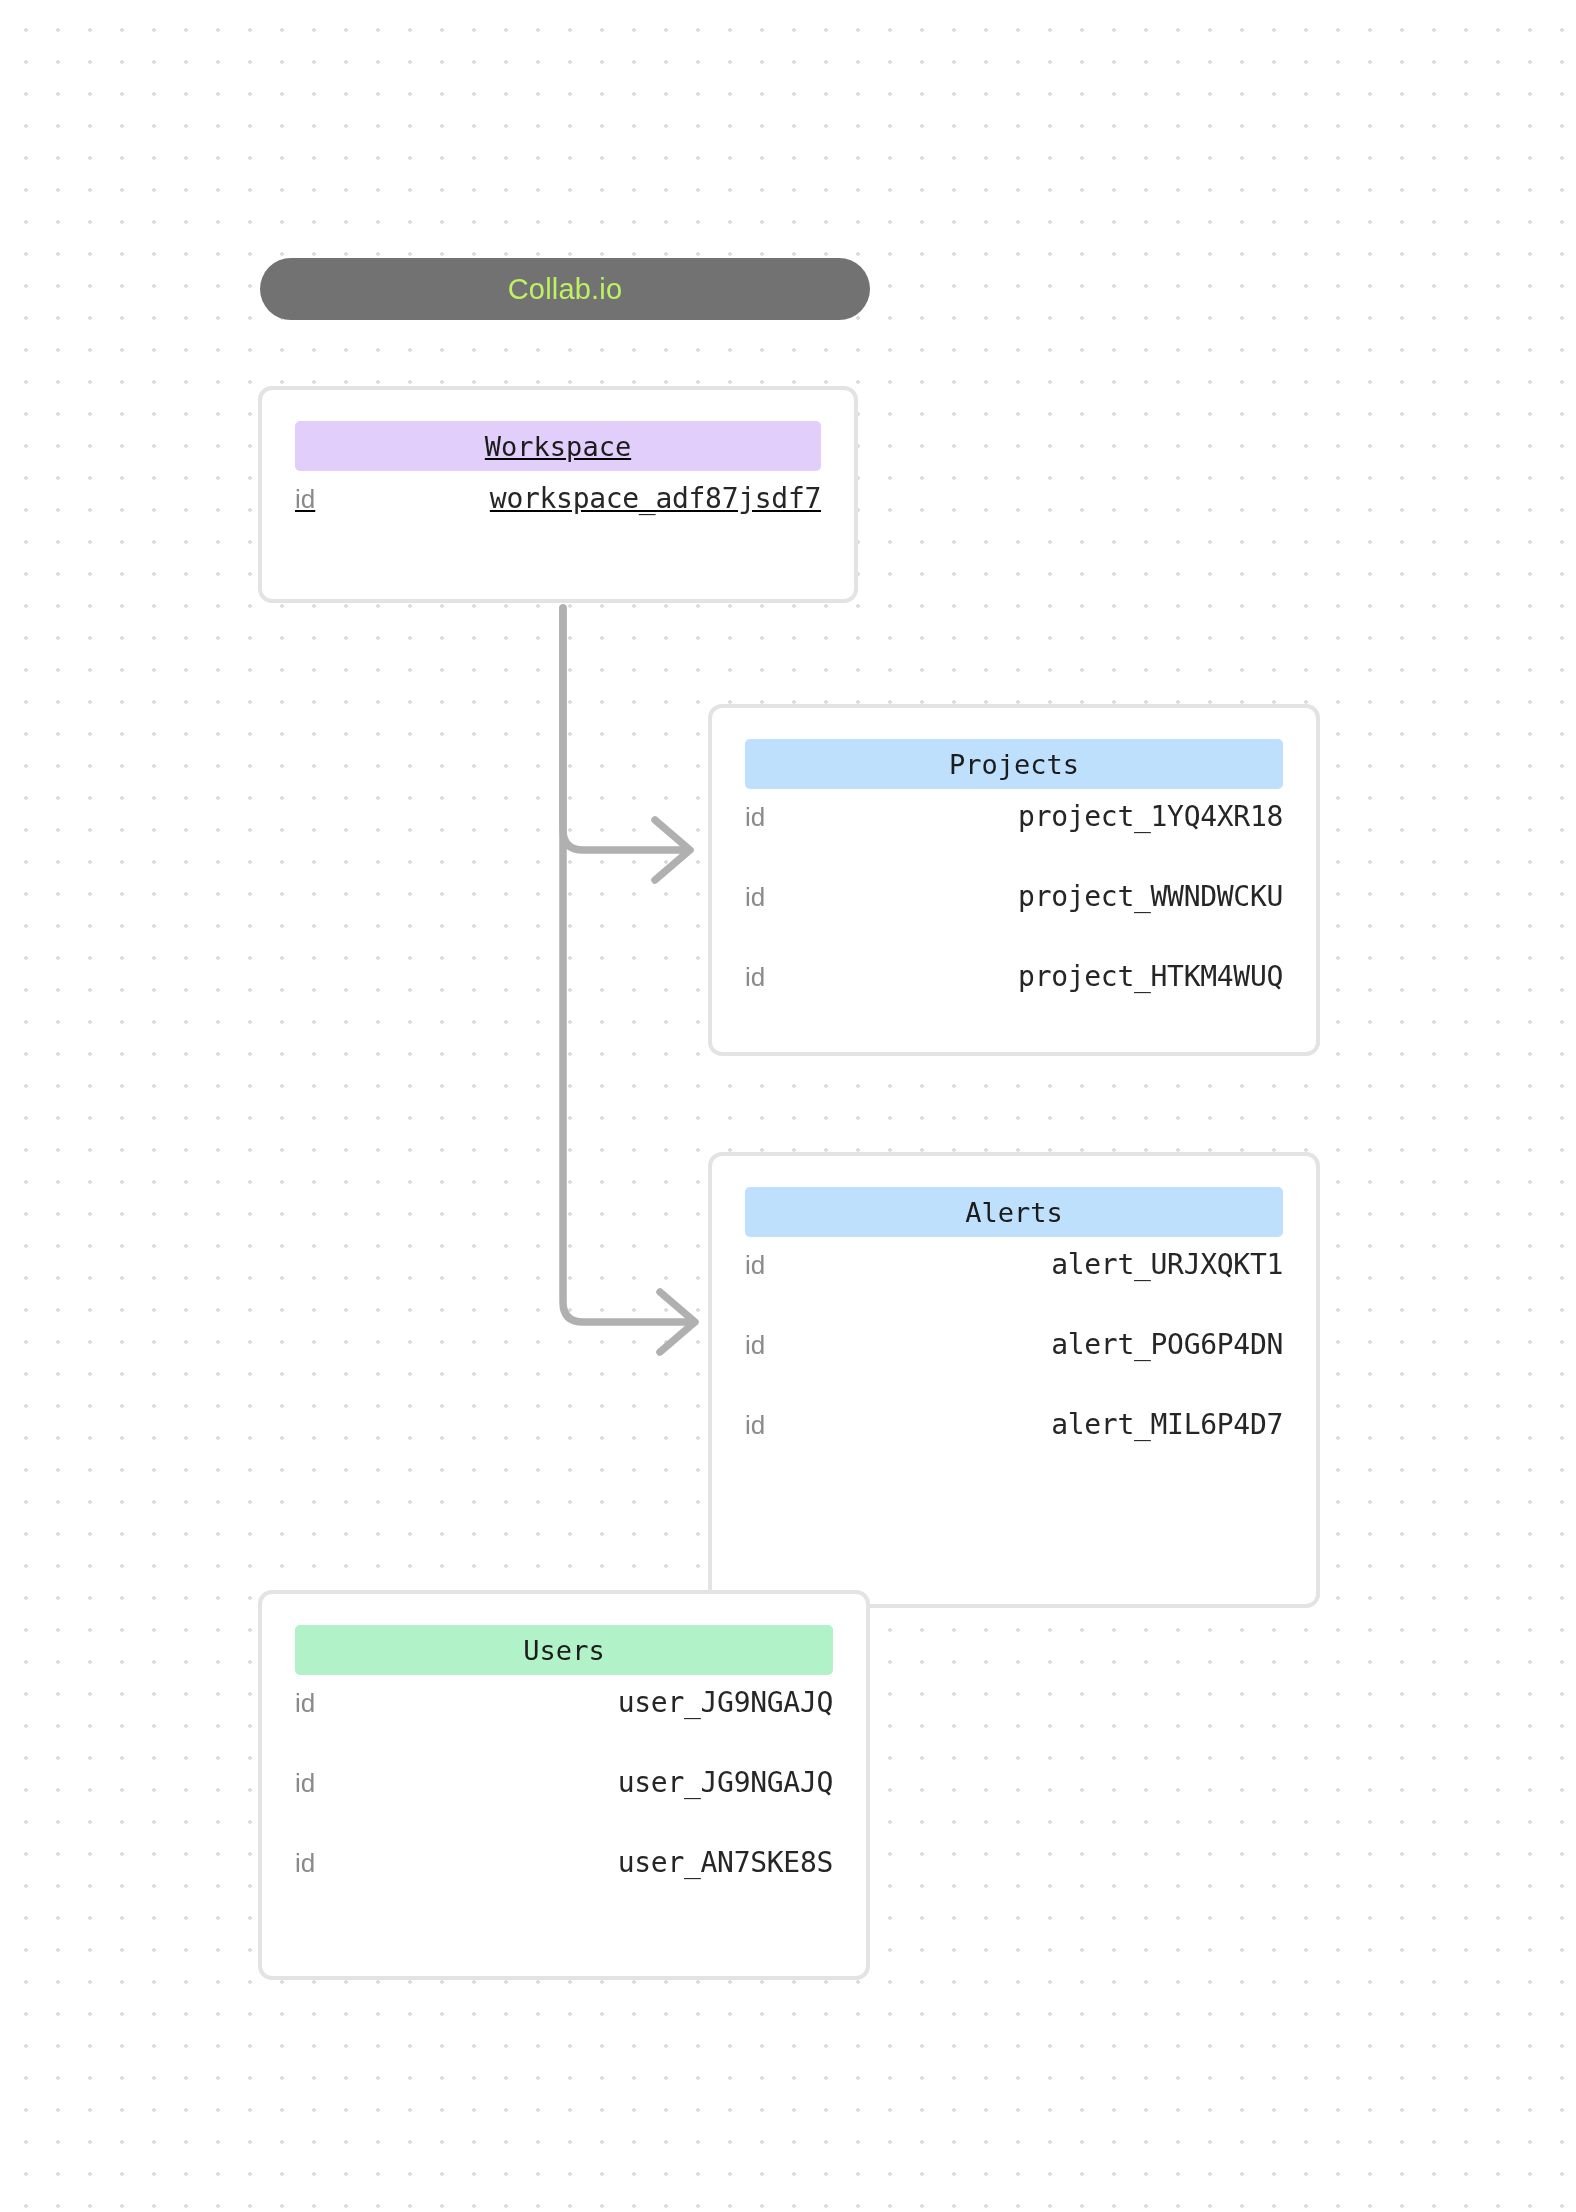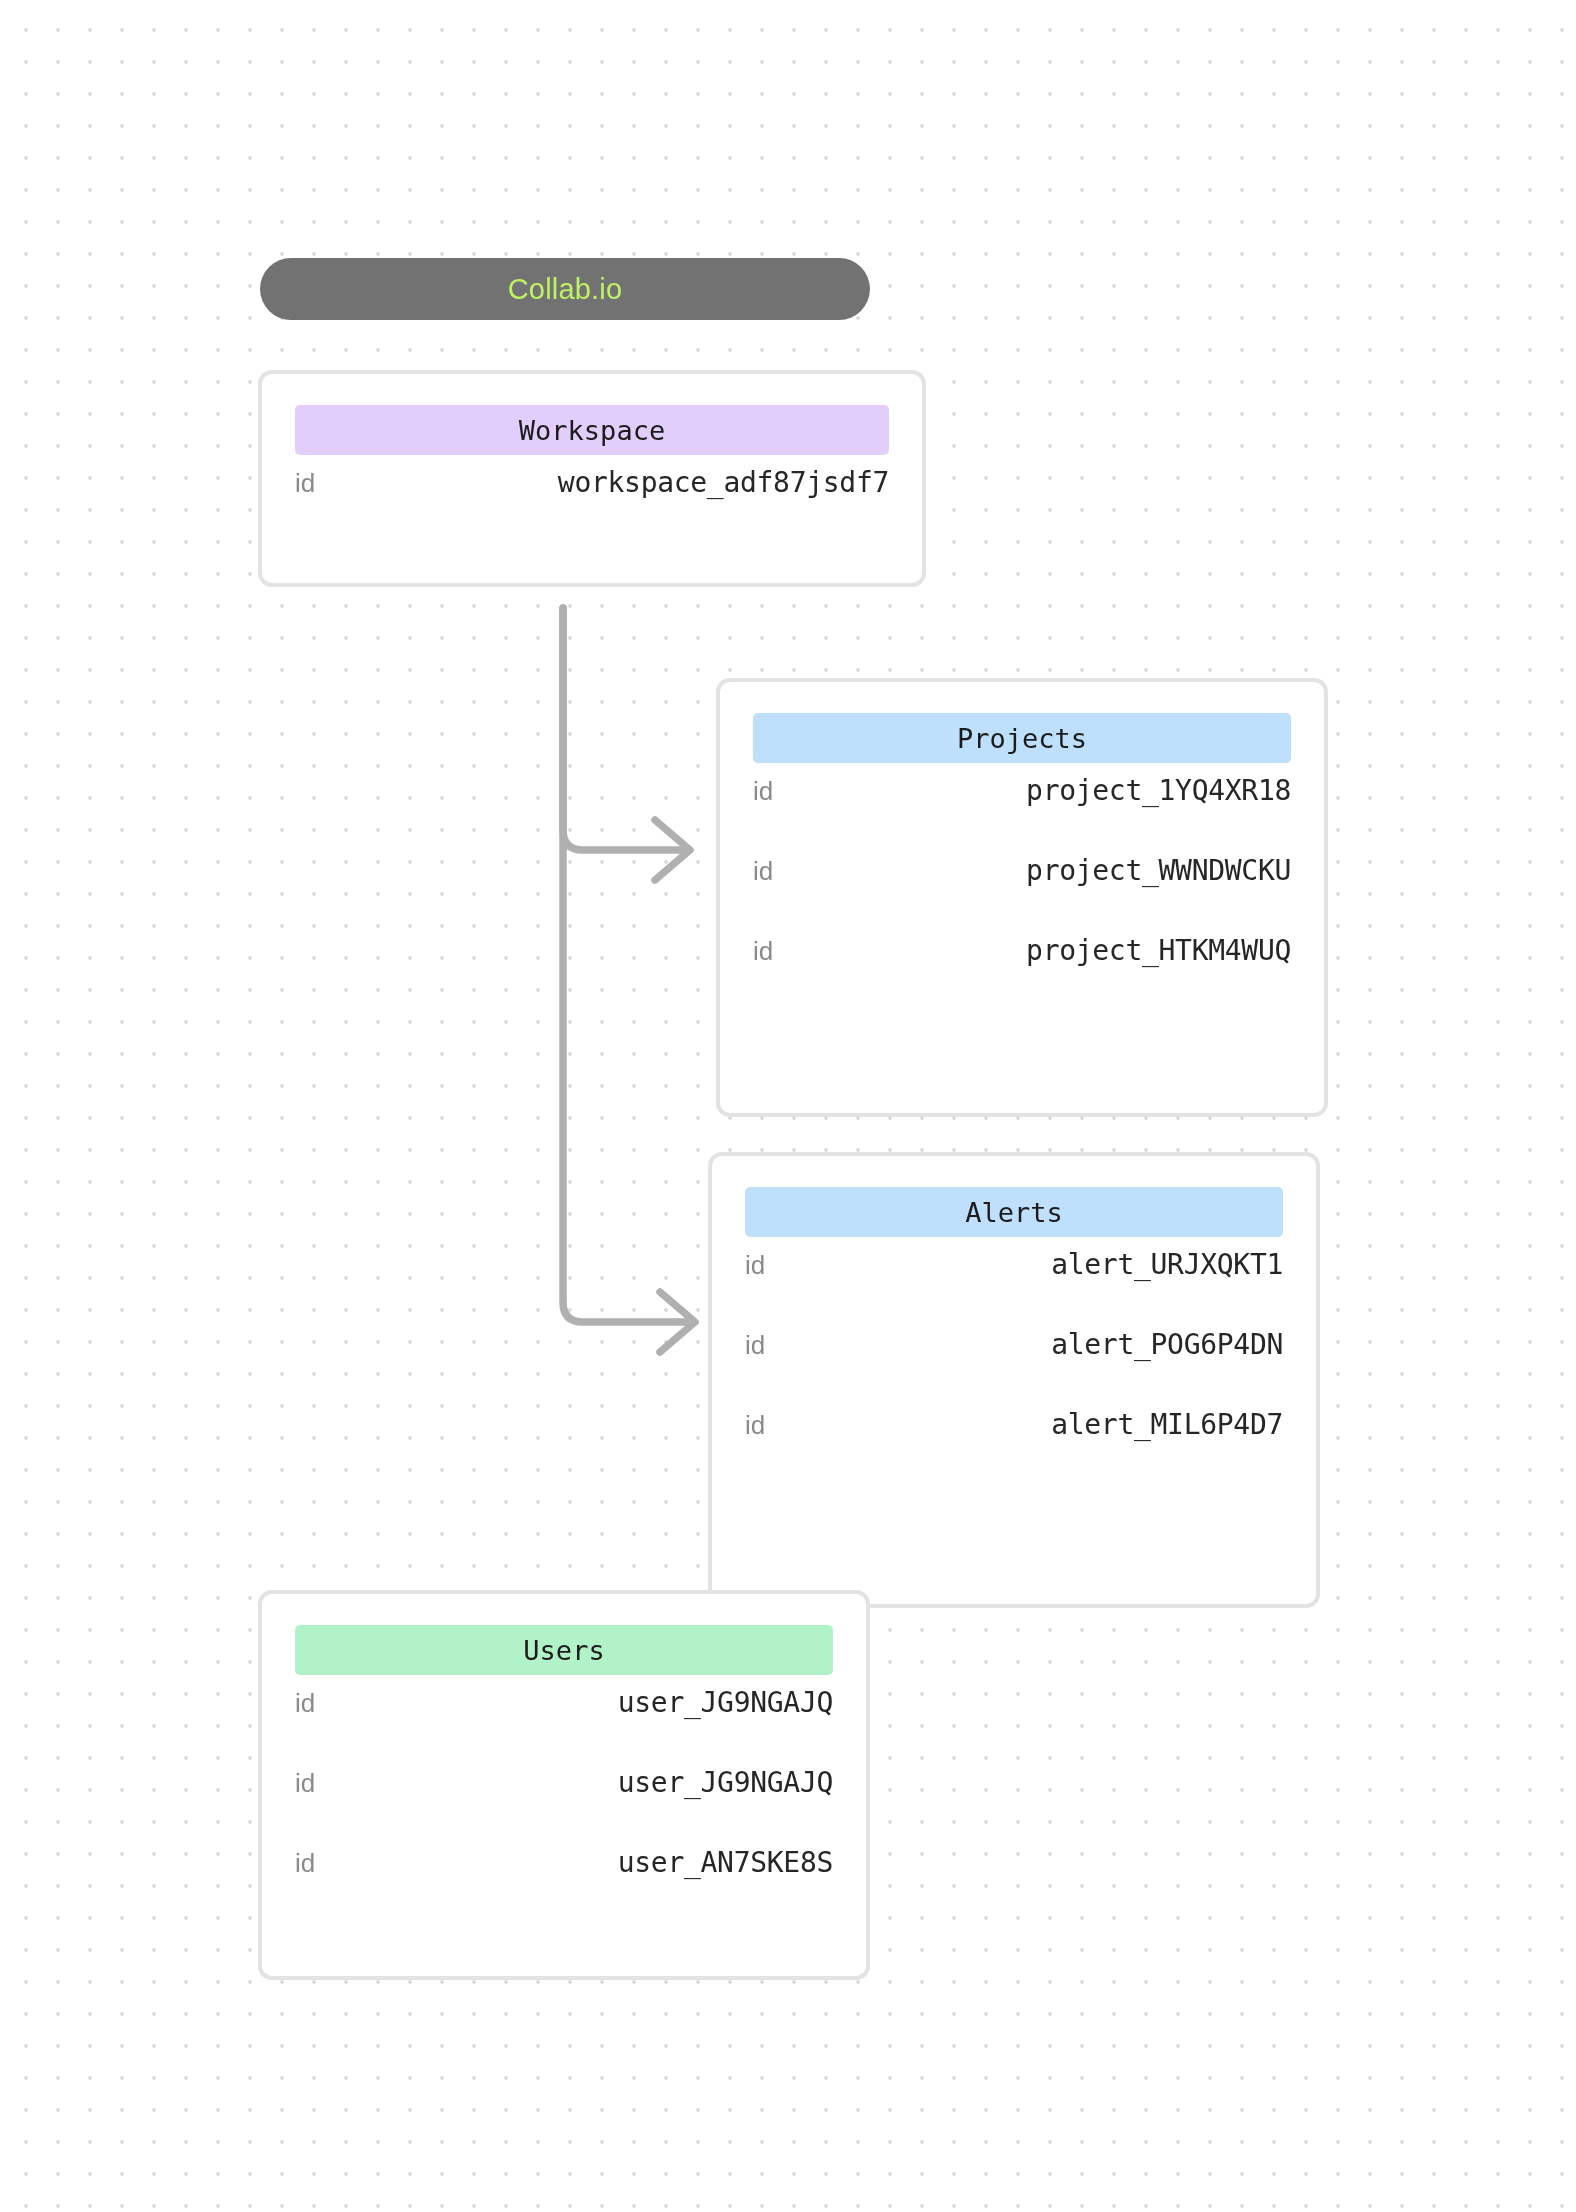--- a/index.html
+++ b/index.html
@@ -92,26 +92,26 @@
     font-family: "DejaVu Sans Mono", "Liberation Mono", monospace;
     font-size: 28px;
     color: #262626;
     line-height: 1;
     letter-spacing: -0.3px;
     text-align: center;
   }
 
   
   #card-workspace {
-    left: 258px;  top: 370px;  width: 668px; height: 217px;
+    left: 258px;  top: 386px;  width: 600px; height: 217px; text-decoration: underline;
   }
   #card-workspace .card-rows .card-row { height: 74px; }
 
   #card-projects {
-    left: 708px;  top: 678px;  width: 612px; height: 439px; margin-left: 8px;
+    left: 708px;  top: 704px;  width: 612px; height: 352px;
   }
   #card-alerts {
     left: 708px;  top: 1152px; width: 612px; height: 456px;
   }
   #card-users {
     left: 258px;  top: 1590px; width: 612px; height: 390px;
   }
 
   .hdr-purple { background: #e2cefa; }
   .hdr-blue   { background: #bfe0fd; }

